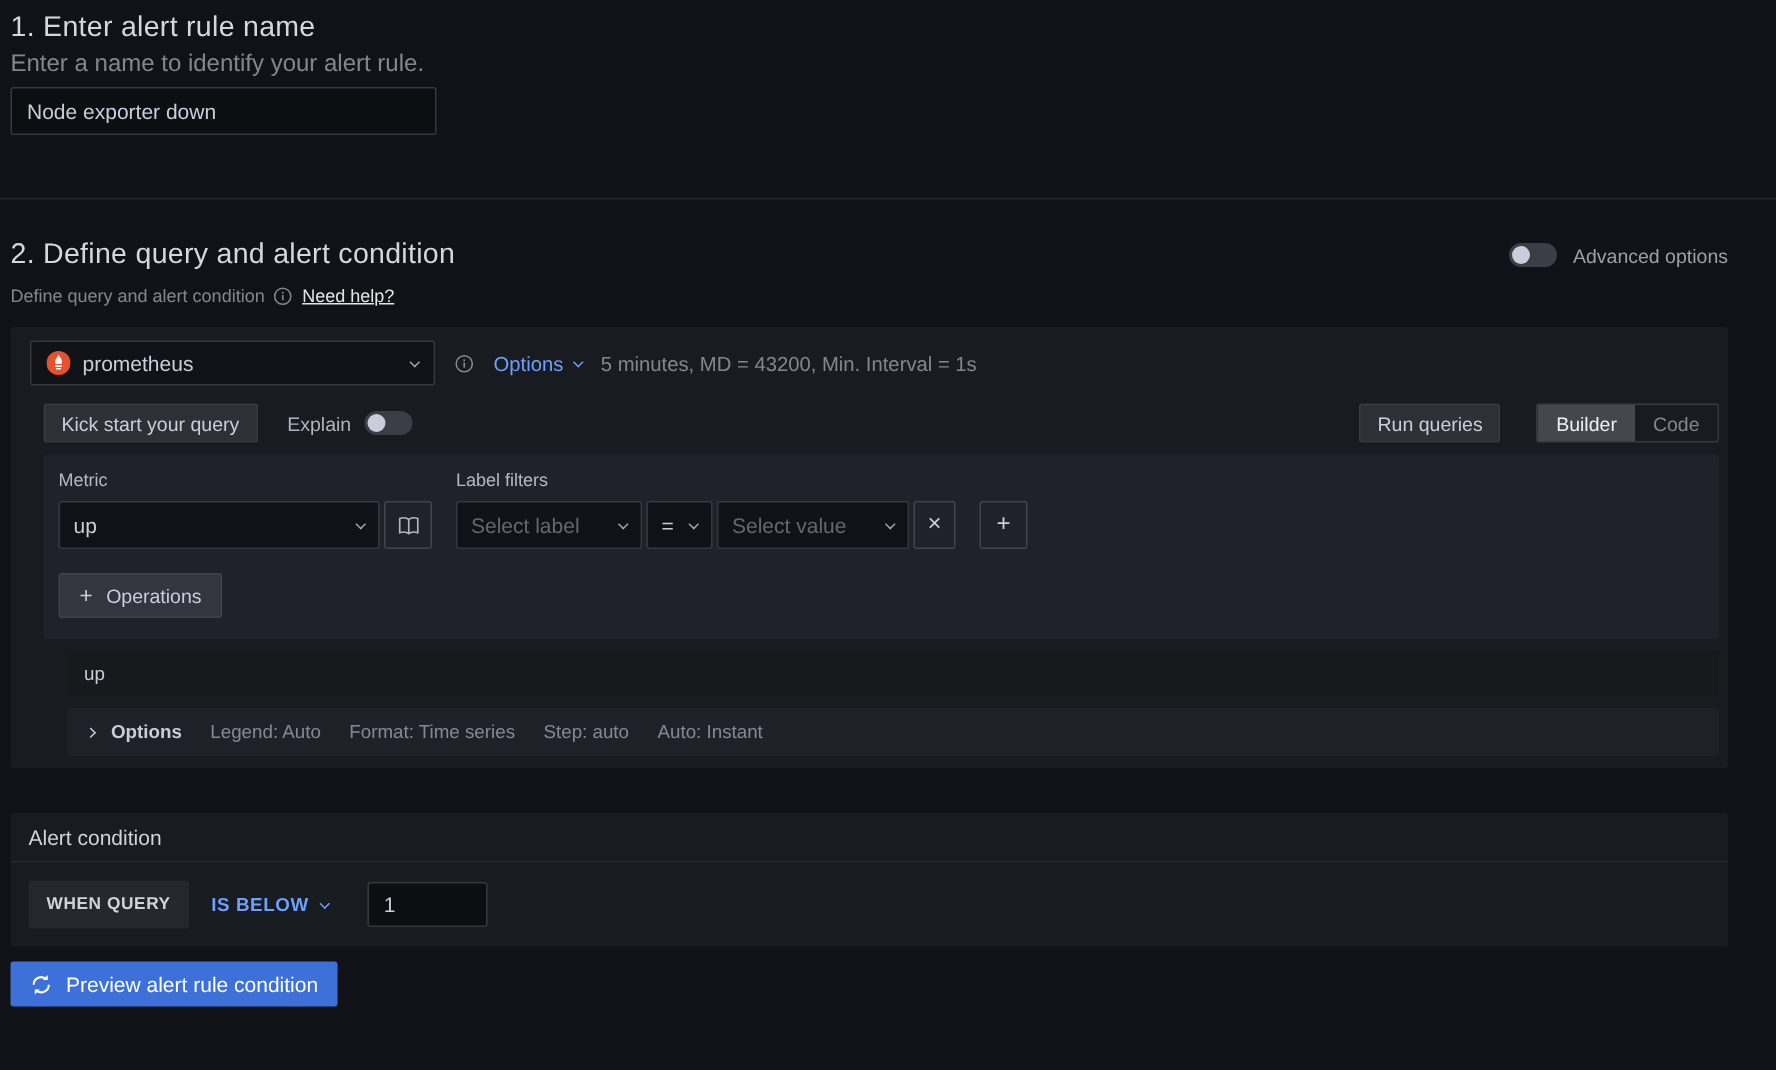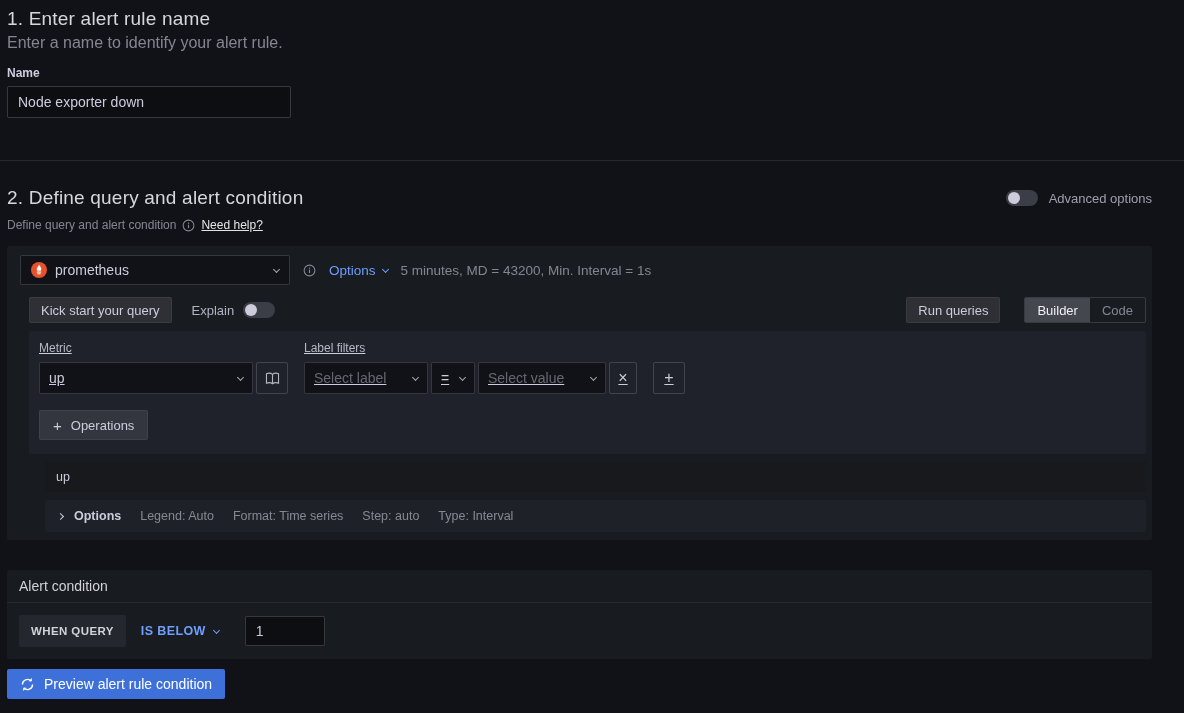--- a/index.html
+++ b/index.html
@@ -65,21 +65,21 @@
     cursor: pointer; font-family: inherit; white-space: nowrap;
   }
   .explain-label { margin-left: 20px; font-size: 13px; color: rgba(204,204,220,0.85); }
   .explain-switch { margin-left: 9px; }
   .toolbar-spacer { flex: 1; }
   .mode-group { margin-left: 24px; display: flex; align-items: stretch; height: 26px; border: 1px solid rgba(204,204,220,0.18); border-radius: 2px; overflow: hidden; }
   .mode { display: flex; align-items: center; padding: 0 12px; font-size: 13px; color: rgba(204,204,220,0.6); cursor: pointer; }
   .mode.selected { background: #45474f; color: #f0f0f4; font-weight: 500; }
 
   .builder { background: #1f222a; border-radius: 2px; padding: 10px 10px 14px; margin-top: 8px; }
-  .fields { display: flex; gap: 16px; align-items: flex-start; text-decoration: underline; }
+  .fields { display: flex; gap: 16px; align-items: flex-start; }
   .fgroup-label { display: block; font-size: 12px; font-weight: 500; color: rgba(204,204,220,0.88); margin-bottom: 7px; }
   .hrow { display: flex; align-items: center; }
   .select {
     height: 32px; background: #111217; border: 1px solid rgba(204,204,220,0.2); border-radius: 2px;
     display: flex; align-items: center; gap: 8px; padding: 0 9px; font-size: 14px; cursor: pointer;
   }
   .select .chev { margin-left: auto; color: #a6a7b0; }
   .metric-select { width: 214px; }
   .label-select { width: 124px; }
   .op-select { width: 44px; margin-left: 3px; }
@@ -122,21 +122,20 @@
   }
 </style>
 </head>
 <body>
 
 <div class="page">
 
   <section class="sec1">
     <h2 class="section-title">1. Enter alert rule name</h2>
     <div class="sub muted">Enter a name to identify your alert rule.</div>
-    <div class="field-label">Name</div>
     <input class="text-input" type="text" value="Node exporter down" style="">
   </section>
 
   <div class="divider"></div>
 
   <section>
     <div class="sec2-head">
       <h2 class="section-title">2. Define query and alert condition</h2>
       <div class="adv">
         <span class="switch"></span>
@@ -243,21 +242,21 @@
         </div>
 
         <div class="opts-row">
           <span class="opts-toggle">
             <span class="chev chev-right"></span>
             <span>Options</span>
           </span>
           <span class="opts-item">Legend: Auto</span>
           <span class="opts-item">Format: Time series</span>
           <span class="opts-item">Step: auto</span>
-          <span class="opts-item">Type: Interval</span>
+          <span class="opts-item">Auto: Instant</span>
         </div>
       </div>
     </div>
 
     
     <div class="alert-panel">
       <div class="alert-head">Alert condition</div>
       <div class="alert-body">
         <span class="when-chip">WHEN QUERY</span>
         <span class="cond-select">

